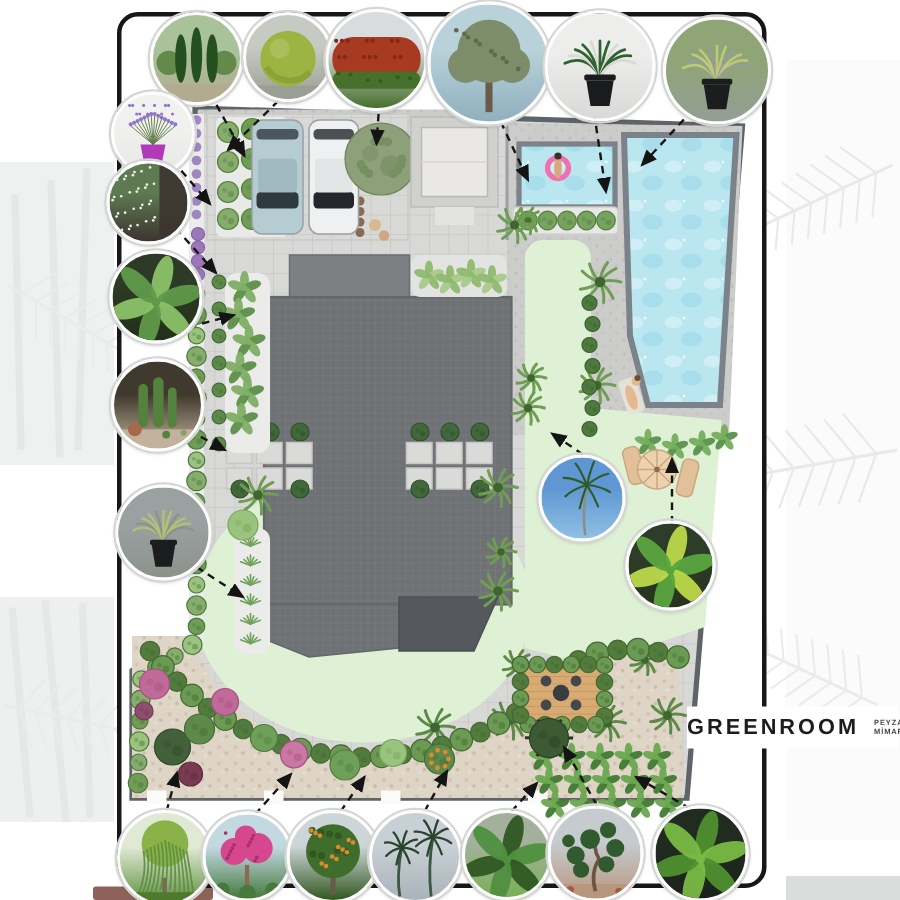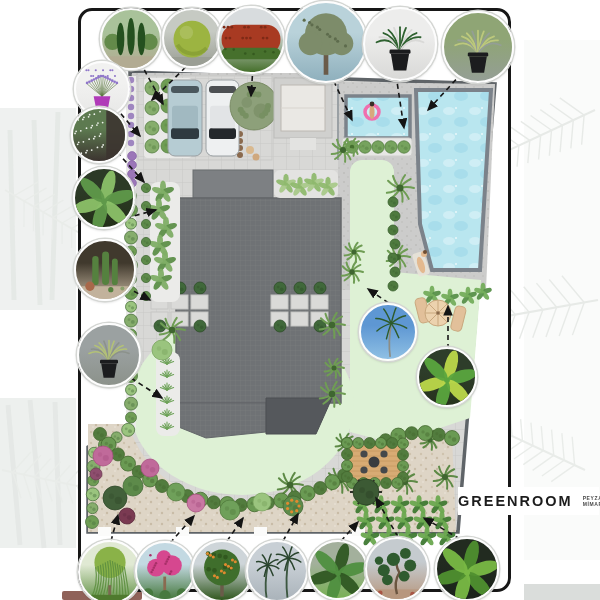--- a/index.html
+++ b/index.html
@@ -6,21 +6,21 @@
   .stage{position:relative;width:600px;height:600px;background:#fff;overflow:hidden;
          font-family:"Liberation Sans",sans-serif}
   .wm{position:absolute;left:0;top:0;z-index:0}
   .poster{position:absolute;left:78px;top:8px;width:427px;height:578px;
           border:3.5px solid #171717;border-radius:14px;background:#fff;z-index:1}
   svg.plan{position:absolute;left:0;top:0;z-index:2;pointer-events:none}
   .callout{position:absolute;border-radius:50%;border:2px solid #fdfdfd;
            box-shadow:0 0 0 1.5px #d4d6d3,0 1px 3px rgba(0,0,0,.25);
            overflow:hidden;z-index:4}
   .callout svg{display:block;width:100%;height:100%}
-  .logo{position:absolute;left:458px;top:487px;width:141px;height:28px;background:#fff;
+  .logo{position:absolute;left:458px;top:471px;width:141px;height:28px;background:#fff;
         display:flex;align-items:center;gap:5px;z-index:5}
   .brand{font-weight:bold;font-size:14.5px;letter-spacing:2px;color:#1c1c1c;white-space:nowrap}
   .logo .bar{width:2px;height:21px;background:#2a2a2a}
   .tag{display:flex;flex-direction:column;justify-content:center;line-height:1.25}
   .tag i{font-style:normal;font-size:5px;letter-spacing:.6px;color:#4a4a4a;font-weight:bold;white-space:nowrap}
 </style>
 </head>
 <body>
 
 <div class="stage">

